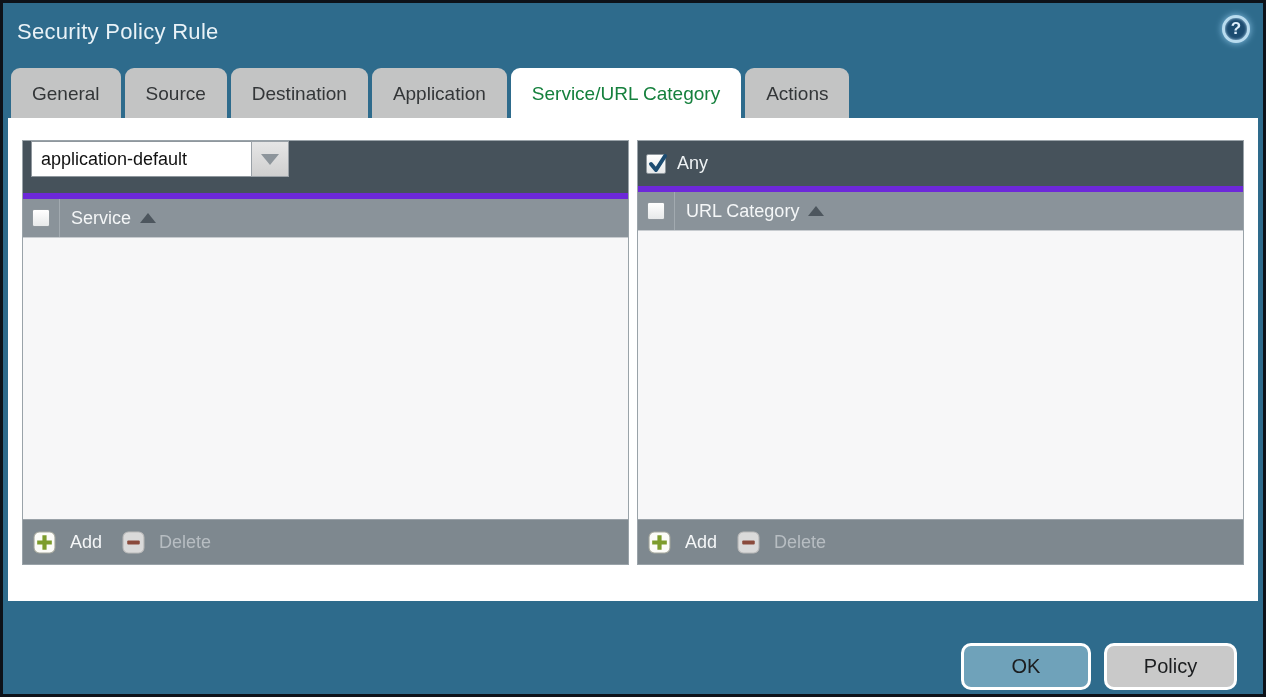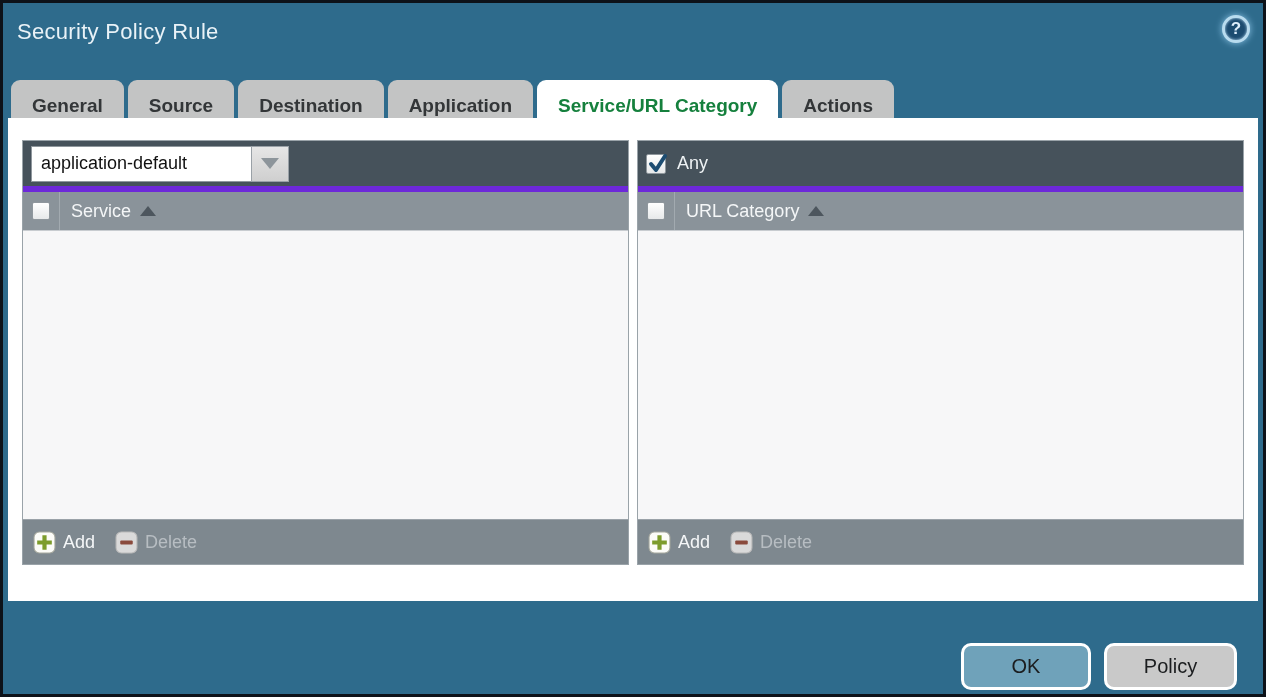--- a/index.html
+++ b/index.html
@@ -2,31 +2,31 @@
 <html><head>
 <meta charset="utf-8">
 <style>
   * { margin:0; padding:0; box-sizing:border-box; }
   html,body { width:1266px; height:697px; overflow:hidden; background:#10161d;
               font-family:"Liberation Sans", sans-serif; }
   .window { width:1266px; height:697px; background:#2E6B8C;
             border:3px solid #0d1219; position:relative; }
 
   
-  .titlebar { height:77px; position:relative; }
+  .titlebar { height:65px; position:relative; }
   .title { position:absolute; left:14px; top:16px; font-size:22px;
            color:#e9f2f7; font-weight:400; letter-spacing:.3px; }
   .help { position:absolute; right:13px; top:12px; width:28px; height:28px;
           border-radius:50%; background:#1c4c70; border:3px solid #b9dcef;
           box-shadow:0 0 7px rgba(150,205,240,.9), inset 0 0 3px rgba(190,225,250,.9);
           color:#ddeefb; font-size:17px; font-weight:bold; line-height:22px;
           text-align:center; cursor:pointer; }
 
   
-  .tabs { height:50px; padding-left:8px; display:flex; align-items:flex-end;font-weight:bold; }
+  .tabs { height:50px; padding-left:8px; display:flex; align-items:flex-end; }
   .tab { height:50px; line-height:52px; padding:0 21px; margin-right:4px;
          background:#c3c4c4; border-radius:9px 9px 0 0; font-size:19px;
          color:#333638; white-space:nowrap; cursor:pointer; }
   .tab.active { background:#ffffff; color:#15803d; }
 
   
   .content { position:absolute; left:5px; right:5px; top:115px; height:483px;
              background:#ffffff; padding:22px 14px 0 14px;
              display:flex; gap:8px; align-items:flex-start; }
   .panel { flex:1; height:425px; display:flex; flex-direction:column;
@@ -48,34 +48,34 @@
   .panel-footer { flex:0 0 45px; background:#7E888F; display:flex;
                   align-items:center; gap:20px; padding:0 10px;
                   border-top:1px solid #9aa2a8; }
 
   .checkbox { width:18px; height:18px; border:1px solid #8f979d; border-radius:2px;
               background:linear-gradient(#ffffff,#e7e9ea); position:relative;
               cursor:pointer; }
   .checkbox.big { width:20px; height:20px; }
   .checkbox svg { position:absolute; left:0; top:-2px; }
 
-  .dd { display:flex; height:36px; }
+  .dd { display:flex; height:52px; }
   .dd input { width:220px; height:36px; border:1px solid #8f979d; border-right:none;
               font-size:18px; padding:0 9px; color:#111; outline:none;
               font-family:"Liberation Sans",sans-serif; }
   .dd-btn { width:38px; height:36px; background:linear-gradient(#e6e6e6,#cfcfcf);
             border:1px solid #9aa1a7; display:flex; align-items:center;
             justify-content:center; cursor:pointer; }
   .dd-arrow { width:0; height:0; border-left:9px solid transparent;
               border-right:9px solid transparent; border-top:11px solid #8d959b; }
 
   .any-wrap { display:flex; align-items:center; gap:11px; }
   .any-label { color:#eef2f4; font-size:18px; }
 
-  .foot-btn { display:flex; align-items:center; gap:7px; cursor:pointer; }
+  .foot-btn { display:flex; align-items:center; gap:14px; cursor:pointer; }
   .foot-btn .lbl { font-size:18px; color:#f5f7f8; }
   .foot-btn.disabled .lbl { color:#b7bdc2; cursor:default; }
   .foot-btn svg { display:block; }
 
   
   .dlg-buttons { position:absolute; right:26px; bottom:4px; display:flex; gap:13px; }
   .btn { height:47px; border:3px solid #ffffff; border-radius:10px; font-size:20px;
          color:#1b1d1f; display:flex; align-items:center; justify-content:center;
          cursor:pointer; }
   .btn-ok { width:130px; background:#6FA2BA; }

